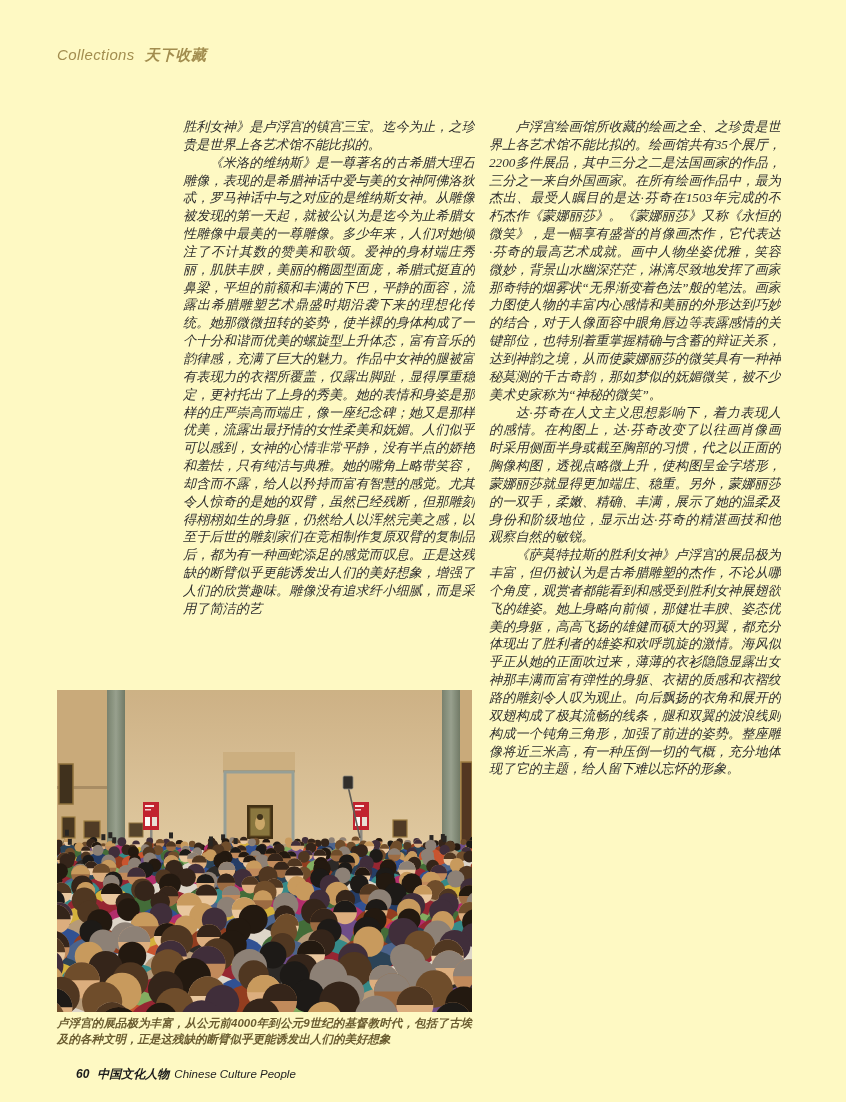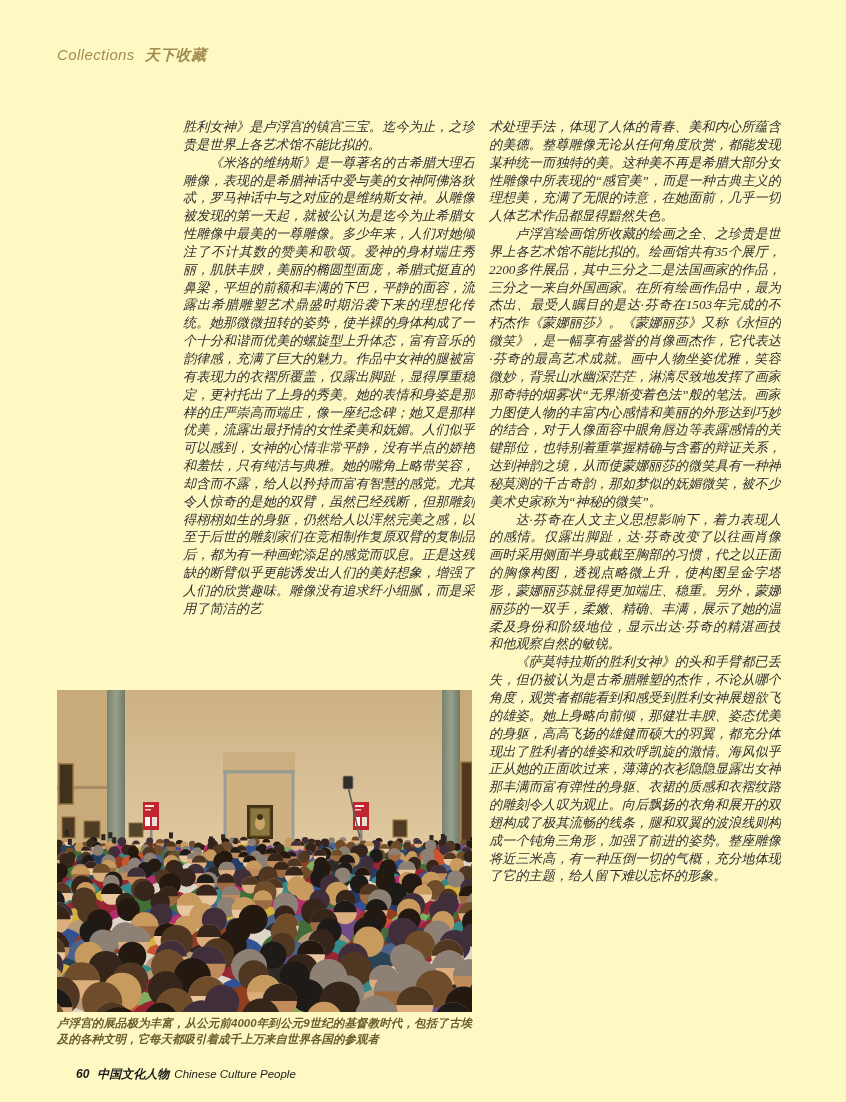--- a/index.html
+++ b/index.html
@@ -65,24 +65,23 @@
   <div class="header">
     <span class="en">Collections</span><span class="zh">天下收藏</span>
   </div>
 
   <div class="col col-left">
     <p>胜利女神》是卢浮宫的镇宫三宝。迄今为止，之珍贵是世界上各艺术馆不能比拟的。</p>
     <p class="indent">《米洛的维纳斯》是一尊著名的古希腊大理石雕像，表现的是希腊神话中爱与美的女神阿佛洛狄忒，罗马神话中与之对应的是维纳斯女神。从雕像被发现的第一天起，就被公认为是迄今为止希腊女性雕像中最美的一尊雕像。多少年来，人们对她倾注了不计其数的赞美和歌颂。爱神的身材端庄秀丽，肌肤丰腴，美丽的椭圆型面庞，希腊式挺直的鼻梁，平坦的前额和丰满的下巴，平静的面容，流露出希腊雕塑艺术鼎盛时期沿袭下来的理想化传统。她那微微扭转的姿势，使半裸的身体构成了一个十分和谐而优美的螺旋型上升体态，富有音乐的韵律感，充满了巨大的魅力。作品中女神的腿被富有表现力的衣褶所覆盖，仅露出脚趾，显得厚重稳定，更衬托出了上身的秀美。她的表情和身姿是那样的庄严崇高而端庄，像一座纪念碑；她又是那样优美，流露出最抒情的女性柔美和妩媚。人们似乎可以感到，女神的心情非常平静，没有半点的娇艳和羞怯，只有纯洁与典雅。她的嘴角上略带笑容，却含而不露，给人以矜持而富有智慧的感觉。尤其令人惊奇的是她的双臂，虽然已经残断，但那雕刻得栩栩如生的身躯，仍然给人以浑然完美之感，以至于后世的雕刻家们在竞相制作复原双臂的复制品后，都为有一种画蛇添足的感觉而叹息。正是这残缺的断臂似乎更能诱发出人们的美好想象，增强了人们的欣赏趣味。雕像没有追求纤小细腻，而是采用了简洁的艺</p>
   </div>
 
   <div class="col col-right">
-    <p>术处理手法，体现了人体的青春、美和内心所蕴含的美德。整尊雕像无论从任何角度欣赏，都能发现某种统一而独特的美。这种美不再是希腊大部分女性雕像中所表现的“感官美”，而是一种古典主义的理想美，充满了无限的诗意，在她面前，几乎一切人体艺术作品都显得黯然失色。</p>
     <p class="indent">卢浮宫绘画馆所收藏的绘画之全、之珍贵是世界上各艺术馆不能比拟的。绘画馆共有35个展厅，2200多件展品，其中三分之二是法国画家的作品，三分之一来自外国画家。在所有绘画作品中，最为杰出、最受人瞩目的是达·芬奇在1503年完成的不朽杰作《蒙娜丽莎》。《蒙娜丽莎》又称《永恒的微笑》，是一幅享有盛誉的肖像画杰作，它代表达·芬奇的最高艺术成就。画中人物坐姿优雅，笑容微妙，背景山水幽深茫茫，淋漓尽致地发挥了画家那奇特的烟雾状“无界渐变着色法”般的笔法。画家力图使人物的丰富内心感情和美丽的外形达到巧妙的结合，对于人像面容中眼角唇边等表露感情的关键部位，也特别着重掌握精确与含蓄的辩证关系，达到神韵之境，从而使蒙娜丽莎的微笑具有一种神秘莫测的千古奇韵，那如梦似的妩媚微笑，被不少美术史家称为“神秘的微笑”。</p>
-    <p class="indent">达·芬奇在人文主义思想影响下，着力表现人的感情。仅露出脚趾，达·芬奇改变了以往画肖像画时采用侧面半身或截至胸部的习惯，代之以正面的胸像构图，透视点略微上升，使构图呈金字塔形，蒙娜丽莎就显得更加端庄、稳重。另外，蒙娜丽莎的一双手，柔嫩、精确、丰满，展示了她的温柔及身份和阶级地位，显示出达·芬奇的精湛画技和他观察自然的敏锐。</p>
-    <p class="indent">《萨莫特拉斯的胜利女神》的头和手臂都已丢失，但仍被认为是古希腊雕塑的杰作，不论从哪个角度，观赏者都能看到和感受到胜利女神展翅欲飞的雄姿。她上身略向前倾，那健壮丰腴、姿态优美的身躯，高高飞扬的雄健而硕大的羽翼，都充分体现出了胜利者的雄姿和欢呼凯旋的激情。海风似乎正从她的正面吹过来，薄薄的衣衫隐隐显露出女神那丰满而富有弹性的身躯、衣裙的质感和衣褶纹路的雕刻令人叹为观止。向后飘扬的衣角和展开的双翅构成了极其流畅的线条，腿和双翼的波浪线则构成一个钝角三角形，加强了前进的姿势。整座雕像将近三米高，有一种压倒一切的气概，充分地体现了它的主题，给人留下难以忘怀的形象。</p>
+    <p class="indent">达·芬奇在人文主义思想影响下，着力表现人的感情。在构图上，达·芬奇改变了以往画肖像画时采用侧面半身或截至胸部的习惯，代之以正面的胸像构图，透视点略微上升，使构图呈金字塔形，蒙娜丽莎就显得更加端庄、稳重。另外，蒙娜丽莎的一双手，柔嫩、精确、丰满，展示了她的温柔及身份和阶级地位，显示出达·芬奇的精湛画技和他观察自然的敏锐。</p>
+    <p class="indent">《萨莫特拉斯的胜利女神》卢浮宫的展品极为丰富，但仍被认为是古希腊雕塑的杰作，不论从哪个角度，观赏者都能看到和感受到胜利女神展翅欲飞的雄姿。她上身略向前倾，那健壮丰腴、姿态优美的身躯，高高飞扬的雄健而硕大的羽翼，都充分体现出了胜利者的雄姿和欢呼凯旋的激情。海风似乎正从她的正面吹过来，薄薄的衣衫隐隐显露出女神那丰满而富有弹性的身躯、衣裙的质感和衣褶纹路的雕刻令人叹为观止。向后飘扬的衣角和展开的双翅构成了极其流畅的线条，腿和双翼的波浪线则构成一个钝角三角形，加强了前进的姿势。整座雕像将近三米高，有一种压倒一切的气概，充分地体现了它的主题，给人留下难以忘怀的形象。</p>
   </div>
 
   <div class="photo-wrap">
     <svg width="415" height="322" viewBox="0 0 415 322" xmlns="http://www.w3.org/2000/svg">
       <defs>
         <clipPath id="photoClip">
             <rect x="0" y="0" width="415" height="322"></rect>
           </clipPath>
         <linearGradient id="wallGrad" x1="0" y1="0" x2="0" y2="1">
           <stop offset="0" stop-color="#cdb388"></stop>
@@ -1022,19 +1021,19 @@
             <path d="M 305.1032587104732 344.37524230219424 A 22.55038103411137 22.55038103411137 0 0 1 350.2040207786959 344.37524230219424 Z" fill="#8a8078"></path>
             <ellipse cx="404.24730826577326" cy="378.24373283652415" rx="38.92763131966757" ry="26.37033089396835" fill="#d4b23c"></ellipse>
             <circle cx="404.24730826577326" cy="341.8275616019964" r="18.584804630034835" fill="#3a2a3a"></circle>
           </g>
 
         <rect x="0" y="0" width="415" height="322" fill="#e8a050" opacity="0.04"></rect>
       </g>
     </svg>
   </div>
 
-  <div class="caption">卢浮宫的展品极为丰富，从公元前4000年到公元9世纪的基督教时代，包括了古埃及的各种文明，它每天都吸引着成千上万来自世界各国的参观者</div>
+  <div class="caption">卢浮宫的展品极为丰富，从公元前4000年到公元9世纪的基督教时代，包括了古埃及的各种文明，正是这残缺的断臂似乎更能诱发出人们的美好想象</div>
 
   <div class="footer">
     <span class="num">60</span><span class="zh">中国文化人物</span><span class="en">Chinese Culture People</span>
   </div>
 
 </div>
 
 </body></html>

